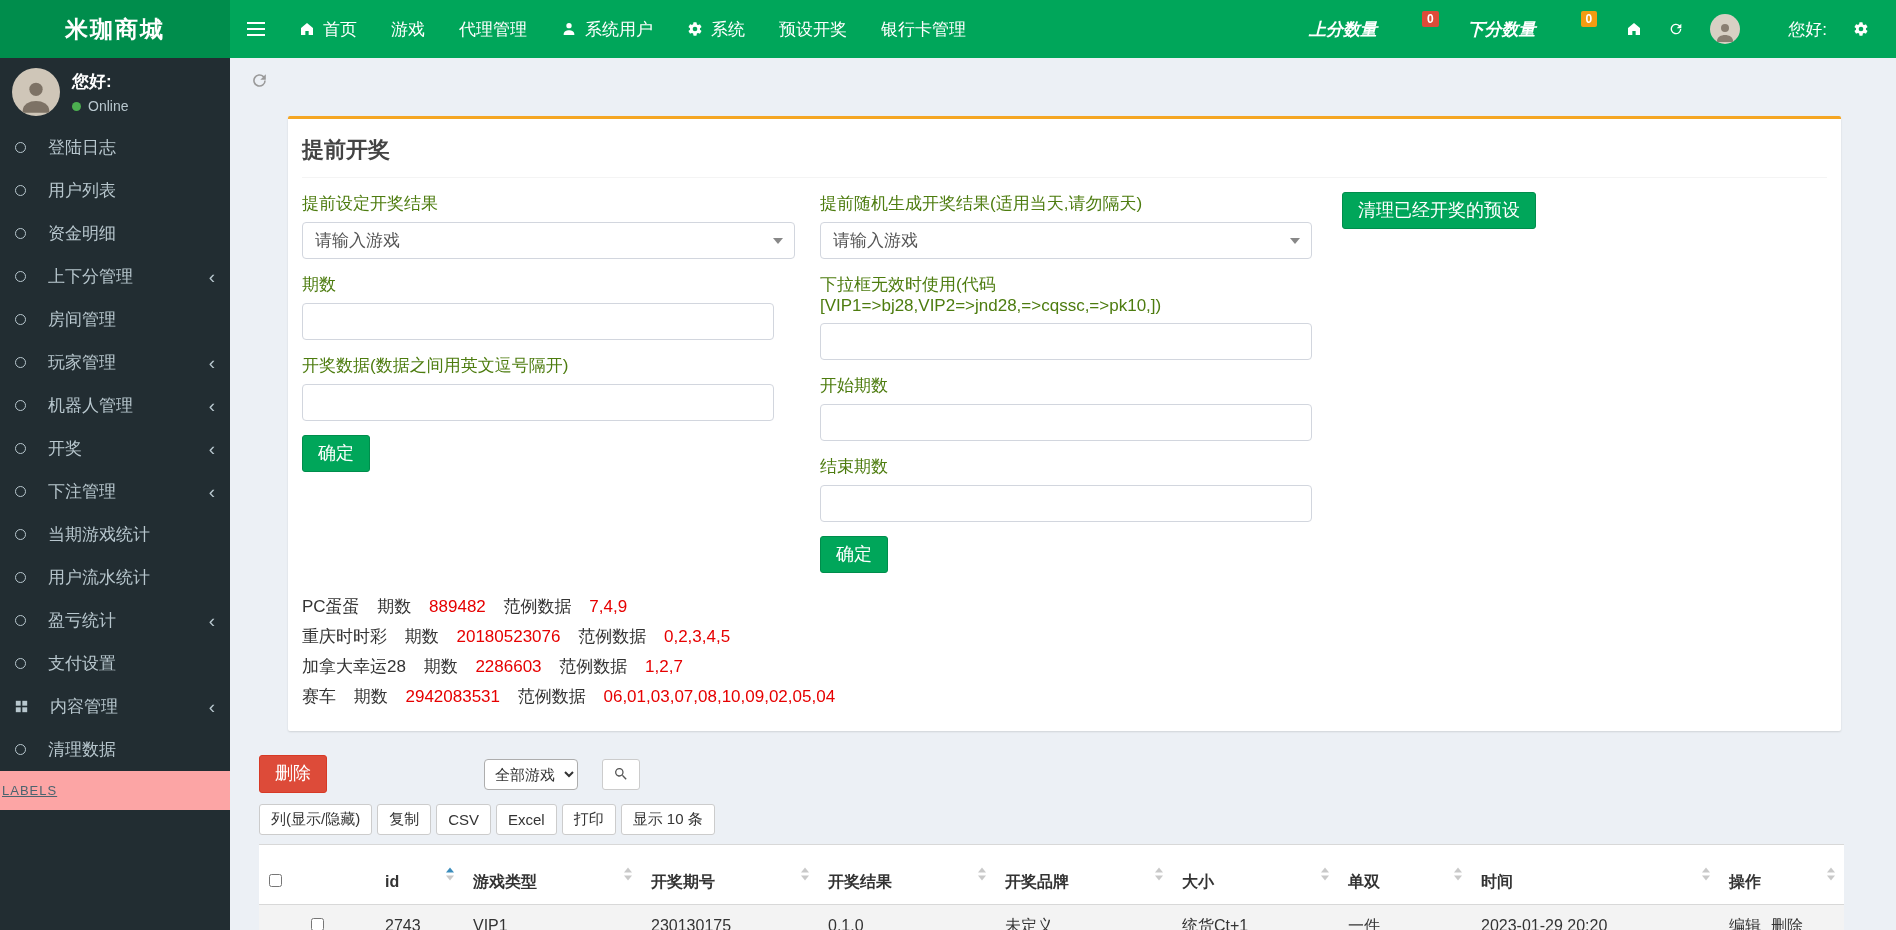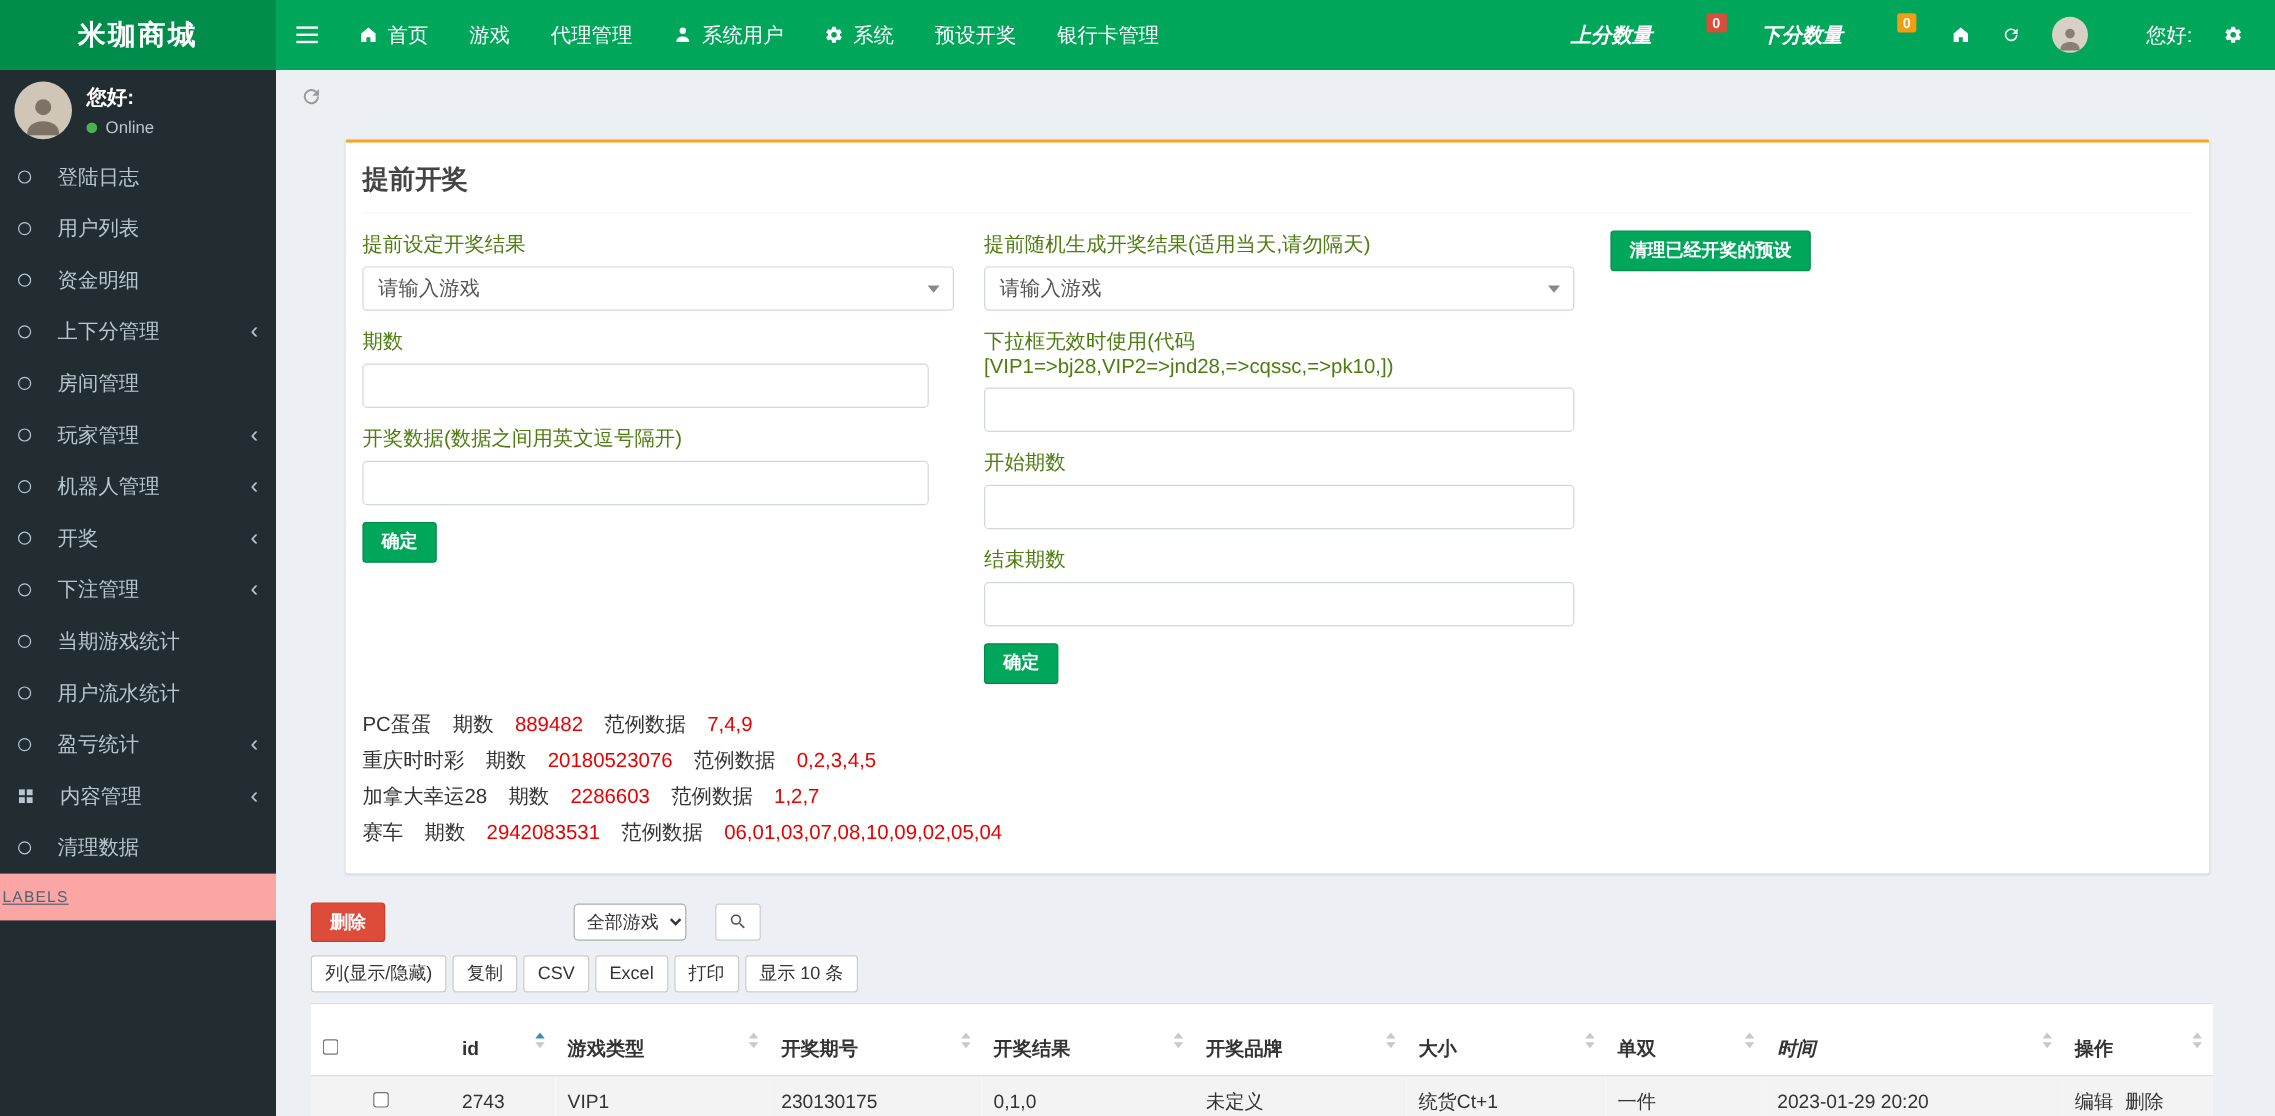--- a/index.html
+++ b/index.html
@@ -58,21 +58,21 @@
   .fcol1{width:493px;flex:0 0 auto;}
   .fcol2{width:492px;flex:0 0 auto;}
   .fcol3{flex:0 0 auto;padding-left:5px;}
   .flabel{display:block;font-size:17px;color:#4d7c0f;margin:14px 0 7px 0;}
   .flabel.first{margin-top:0;}
   .fselect{position:relative;height:37px;border:1px solid #d2d6de;border-radius:4px;background:#fff;
            display:flex;align-items:center;padding:0 30px 0 12px;color:#555;cursor:pointer;}
   .fselect .caret{position:absolute;right:11px;width:0;height:0;border-left:5px solid transparent;border-right:5px solid transparent;border-top:6px solid #888;}
   .finput{display:block;height:37px;border:1px solid #d2d6de;border-radius:4px;background:#fff;padding:0 10px;font-size:17px;width:100%;color:#333;}
   .fcol1 .finput{width:472px;}
-  .btn{display:inline-block;border-radius:3px;font-size:15px;padding:6px 15px;cursor:pointer;line-height:1.3;font-weight:bold;}
+  .btn{display:inline-block;border-radius:3px;font-size:18px;padding:6px 15px;cursor:pointer;line-height:1.3;}
   .btn-green{background:var(--green);border:1px solid var(--green-dark);color:#fff;}
   .btn-red{background:var(--danger);border:1px solid #d73925;color:#fff;}
   .mt14{margin-top:14px;}
   .examples{margin-top:22px;}
   .example-line{margin:7px 0;font-size:17px;color:#333;}
   .example-line span{margin-right:13px;}
   .ex-red{color:var(--red-text);}
 
   
   .table-section{margin:24px 52px 0 29px;}
@@ -90,21 +90,21 @@
   .data-table td{font-size:16px;color:#333;padding:11px 10px;border-top:1px solid #e6e6e6;overflow:hidden;white-space:nowrap;}
   .data-table tbody tr:nth-child(odd){background:#f3f3f3;}
   .data-table th:nth-child(1){width:116px;}
   .data-table th:nth-child(2){width:88px;}
   .data-table th:nth-child(3){width:178px;}
   .data-table th:nth-child(4){width:177px;}
   .data-table th:nth-child(5){width:177px;}
   .data-table th:nth-child(6){width:177px;}
   .data-table th:nth-child(7){width:166px;}
   .data-table th:nth-child(8){width:133px;}
-  .data-table th:nth-child(9){width:248px;font-style:italic;}
+  .data-table th:nth-child(9){width:248px;}
   .data-table th:nth-child(10){width:125px;}
   .c-check{text-align:center;}
   .sort{position:absolute;right:9px;top:50%;transform:translateY(-50%);display:flex;flex-direction:column;gap:3px;}
   .arr-up{width:0;height:0;border-left:4px solid transparent;border-right:4px solid transparent;border-bottom:5px solid #c9c9c9;}
   .arr-down{width:0;height:0;border-left:4px solid transparent;border-right:4px solid transparent;border-top:5px solid #c9c9c9;}
   th.sorted .arr-up{border-bottom-color:#3c8dbc;}
   .action{margin-right:10px;cursor:pointer;}
 </style>
 </head>
 <body>
@@ -309,20 +309,28 @@
       <span>用户流水统计</span>
 
     </a>
   </li>
       <li>
     <a>
       <span class="circle-ic"></span>
 
       <span>盈亏统计</span>
       <span class="chev">‹</span>
+    </a>
+  </li>
+      <li>
+    <a>
+      <span class="circle-ic"></span>
+
+      <span>支付设置</span>
+
     </a>
   </li>
       <li>
     <a>
 
       <span class="grid-ic">
         <svg viewBox="0 0 16 16">
               <rect x="1" y="1" width="6" height="6"></rect>
               <rect x="9" y="1" width="6" height="6"></rect>
               <rect x="1" y="9" width="6" height="6"></rect>

